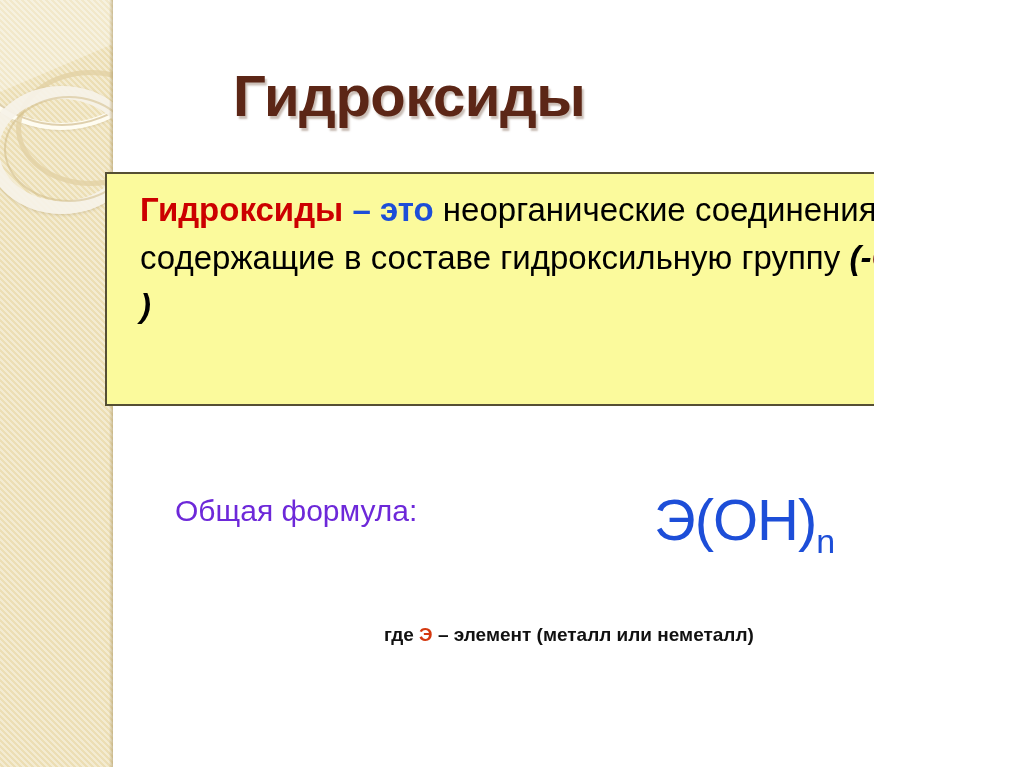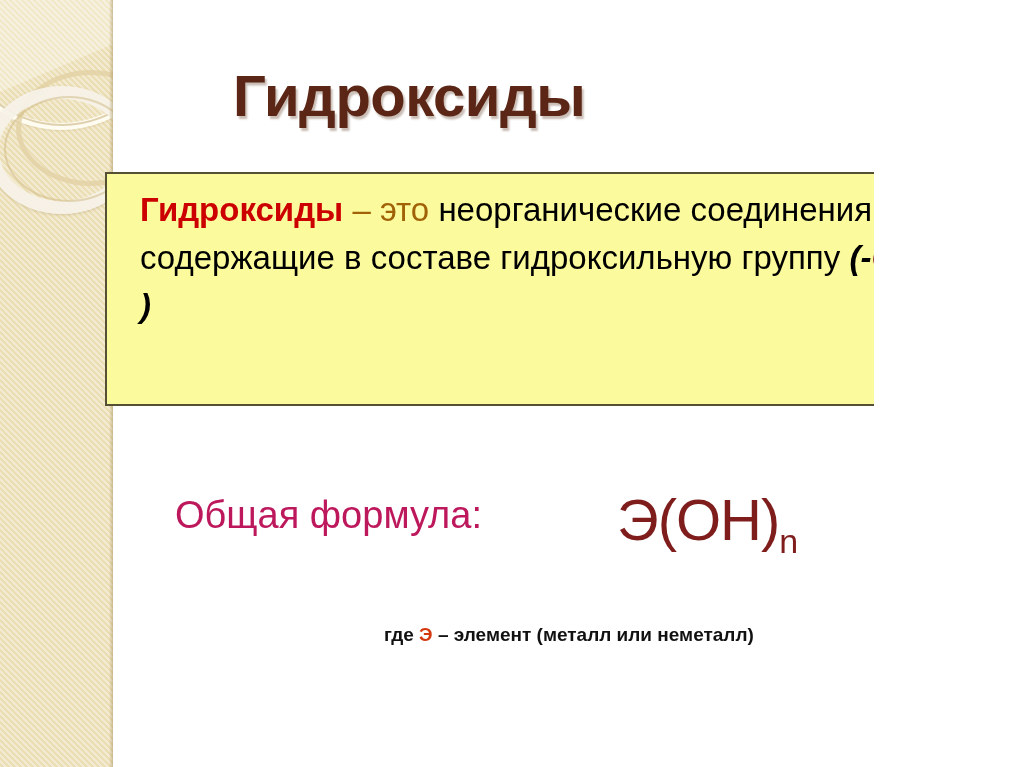--- a/index.html
+++ b/index.html
@@ -132,41 +132,41 @@
     left: 33px;
     top: 12px;
     width: 800px;
     font-family: "Liberation Sans", sans-serif;
     font-size: 33px;
     line-height: 48px;
     color: #000000;
     font-weight: normal;
   }
   .kw-red { color: #cc0000; font-weight: bold; }
-  .kw-bold { color: #a16207; font-weight: normal; }
+  .kw-bold { color: #1d4ed8; font-weight: bold; }
   .oh-paren { font-weight: bold; font-style: italic; color: #000000; }
   .oh-red { font-weight: bold; font-style: italic; color: #7f1d1d; }
 
   
   .formula-label {
     position: absolute;
     left: 175px;
     top: 494px;
     font-family: "Liberation Sans", sans-serif;
-    font-size: 38px;
-    color: #be185d;
+    font-size: 30px;
+    color: #6d28d9;
     white-space: nowrap;
   }
   .formula {
     position: absolute;
-    left: 617px;
+    left: 654px;
     top: 486px;
     font-family: "Liberation Sans", sans-serif;
     font-size: 58px;
-    color: #7f1d1d;
+    color: #1d4ed8;
     white-space: nowrap;
     letter-spacing: -1px;
   }
   .formula .sub {
     font-size: 34px;
     vertical-align: sub;
     letter-spacing: 0;
   }
 
   .legend {

